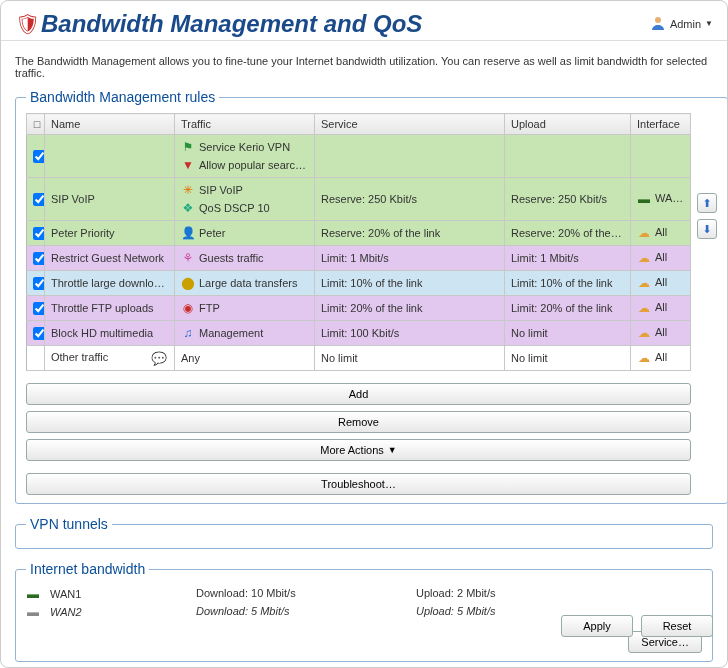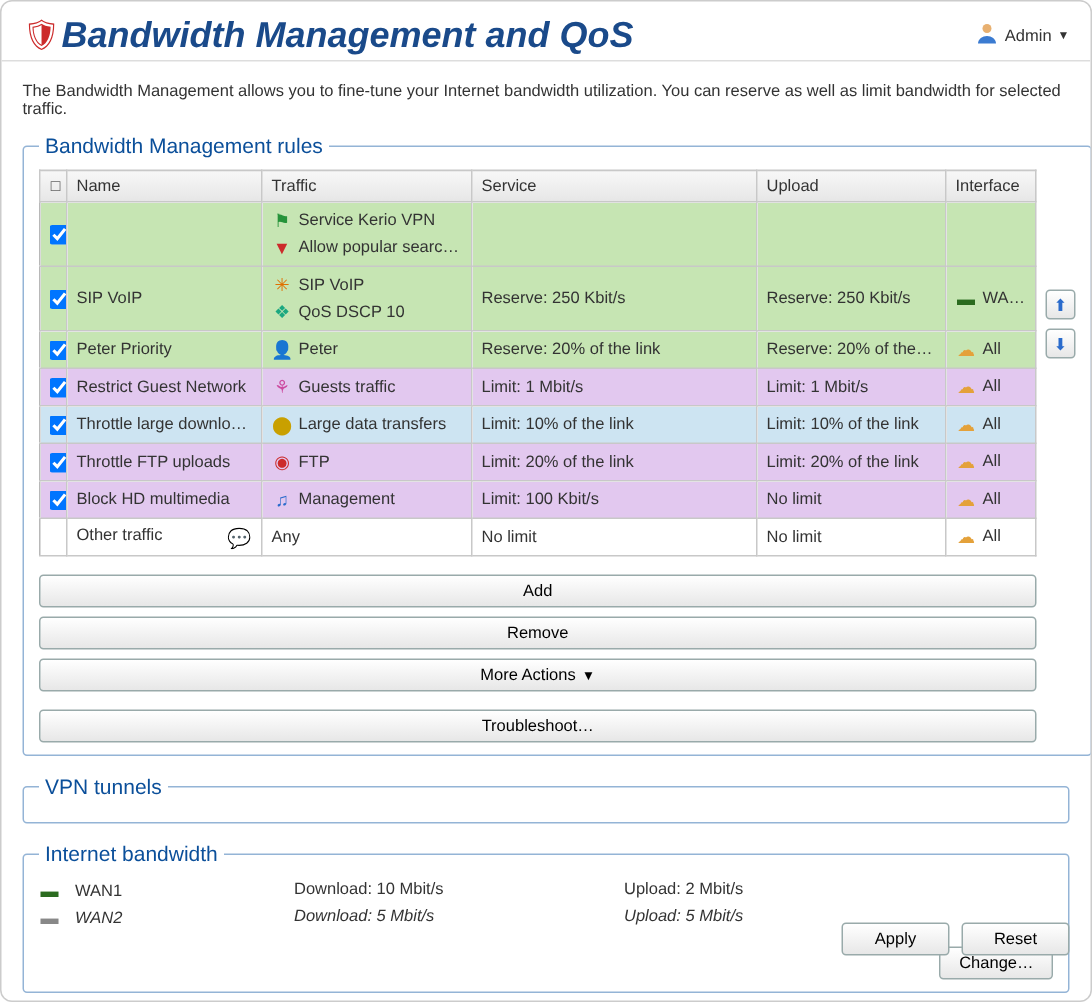--- a/index.html
+++ b/index.html
@@ -342,21 +342,21 @@
           <div class="">Download: 10 Mbit/s</div>
           <div class="">Upload: 2 Mbit/s</div>
           <div class="ib-name ib-italic">
             <span class="ic wan-ico" style="color: rgb(136, 136, 136);">▬</span>
             <span>WAN2</span>
           </div>
           <div class="ib-italic">Download: 5 Mbit/s</div>
           <div class="ib-italic">Upload: 5 Mbit/s</div>
         </div>
       <div class="ib-btn-row">
-        <button class="btn">Change…</button>
+        <button class="btn">Service…</button>
       </div>
     </fieldset>
   </div>
 
   <div class="bottom-bar">
     <button class="btn" style="min-width:72px">Apply</button>
     <button class="btn" style="min-width:72px">Reset</button>
   </div>
 
 </div>

